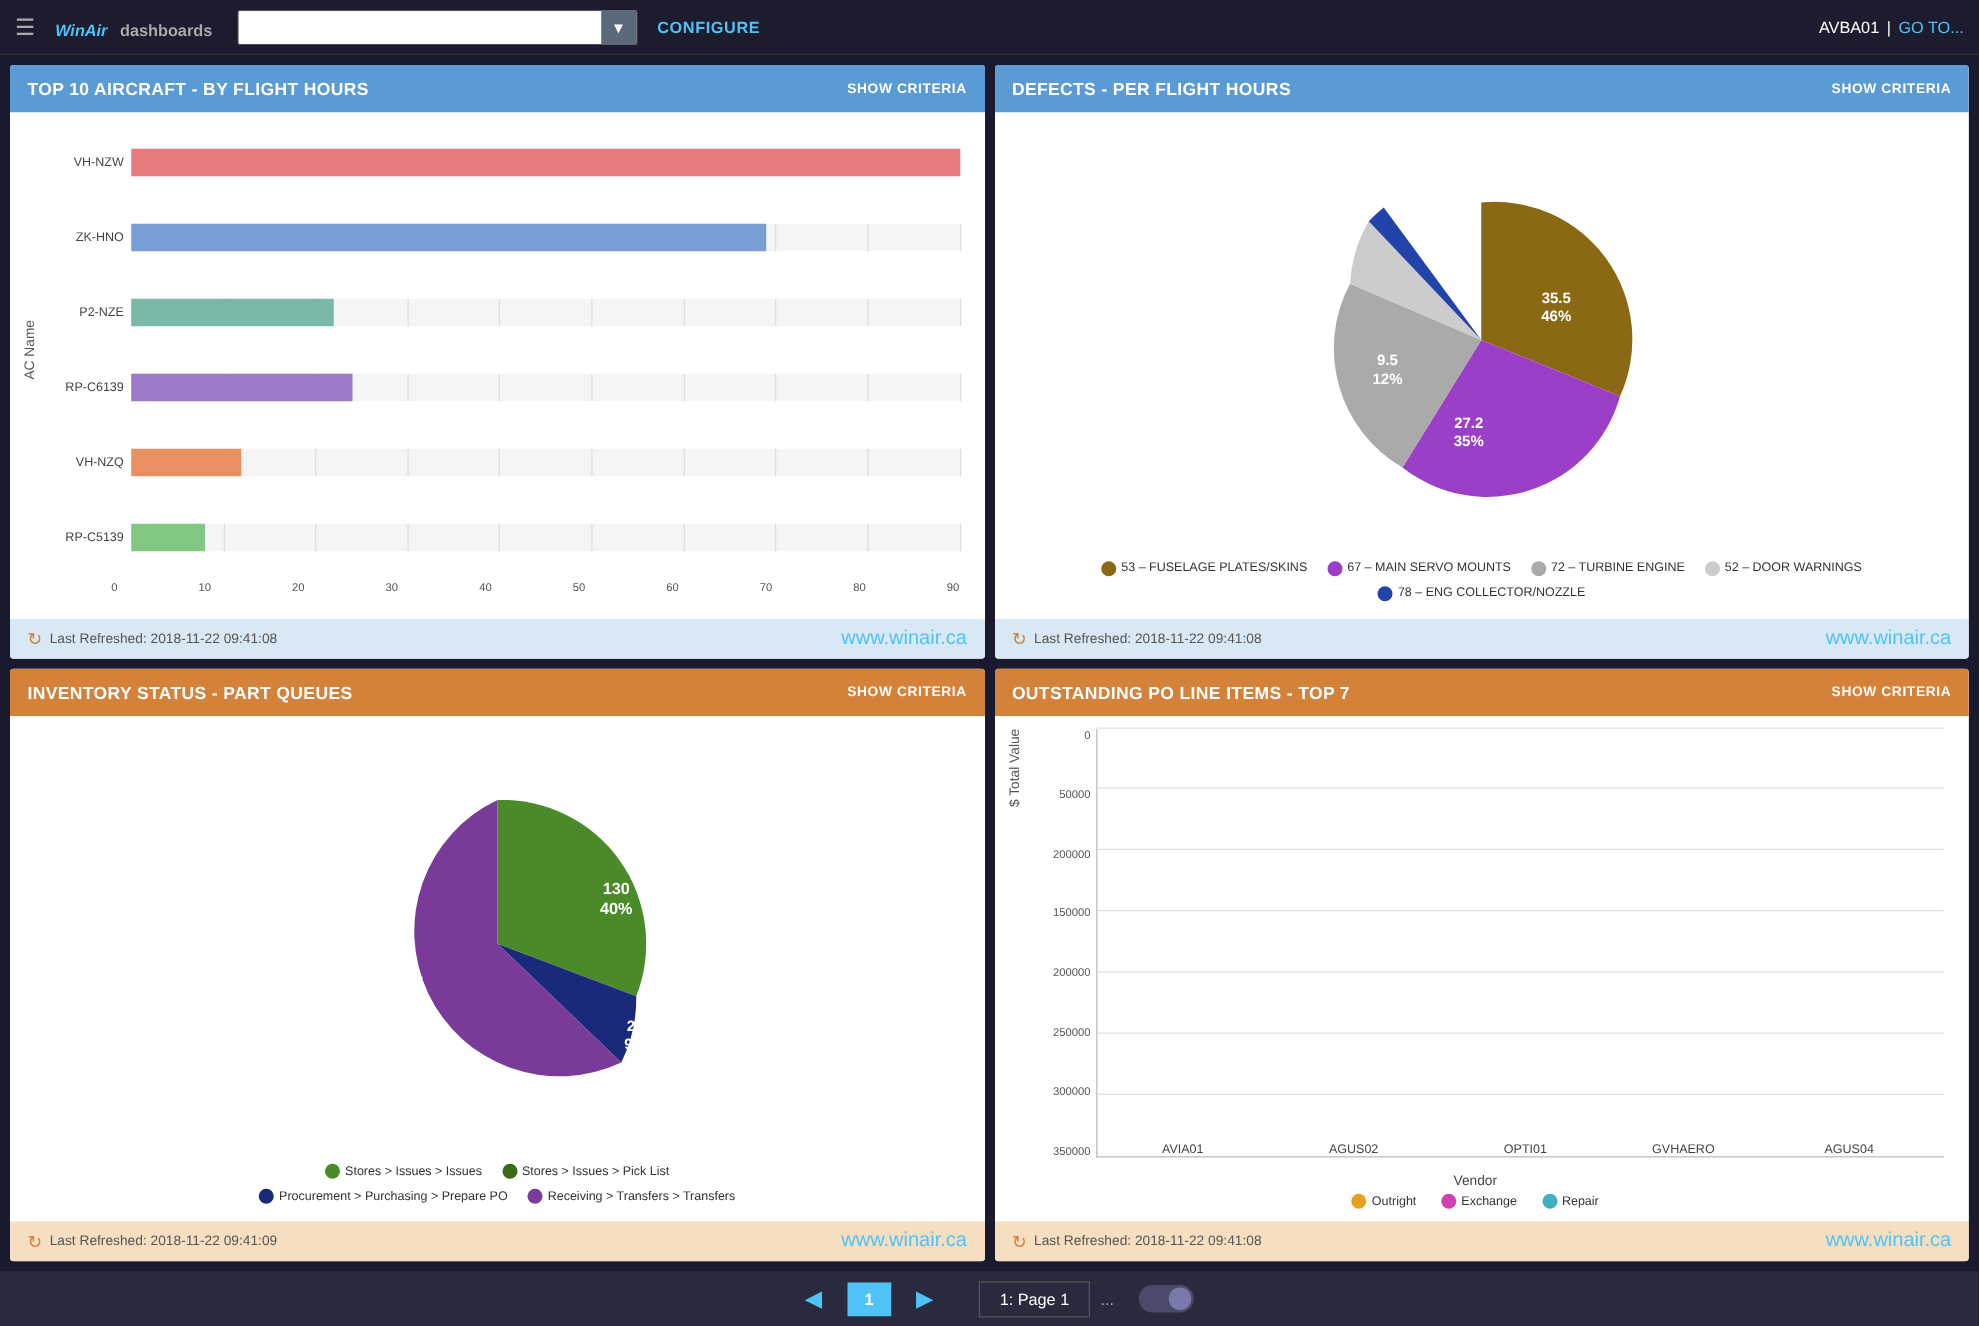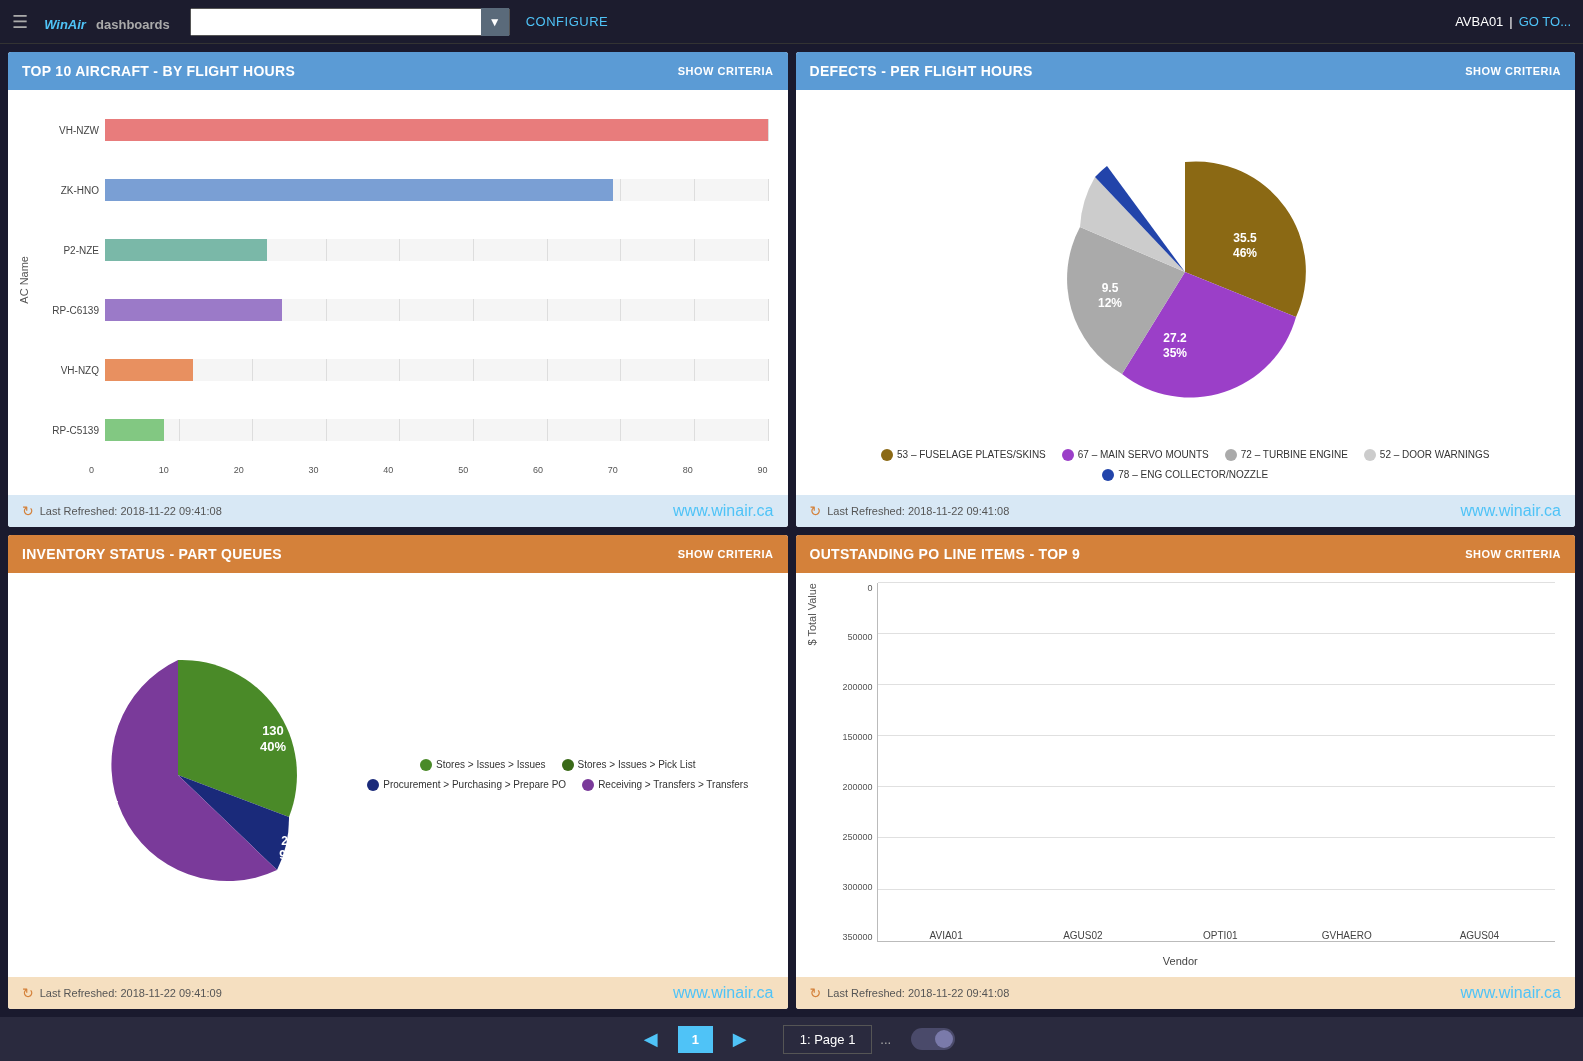--- a/index.html
+++ b/index.html
@@ -43,21 +43,21 @@
       display: flex;
       align-items: center;
       justify-content: center;
       cursor: pointer;
       font-size: 12px;
     }
     .header-configure {
       margin-left: 16px;
       color: #4fc3f7;
       font-size: 13px;
-      font-weight: normal;
+      font-weight: bold;
       cursor: pointer;
       text-decoration: none;
       letter-spacing: 0.5px;
     }
     .header-right {
       margin-left: auto;
       color: #fff;
       font-size: 13px;
       display: flex;
       align-items: center;
@@ -238,20 +238,21 @@
       width: 12px;
       height: 12px;
       border-radius: 50%;
       flex-shrink: 0;
     }
 
     
     .inventory-body {
       padding: 10px;
       display: flex;
+      flex-direction: column;
       align-items: center;
       height: 100%;
     }
 
     
     .po-chart-body {
       padding: 10px 20px 10px 10px;
       height: 100%;
       display: flex;
       flex-direction: column;
@@ -653,21 +654,21 @@
       <div class="footer-left">
         <span class="refresh-icon">↻</span>
         <span>Last Refreshed: 2018-11-22 09:41:09</span>
       </div>
       <a class="refresh-link">www.winair.ca</a>
     </div>
   </div>
 
   <div class="panel">
     <div class="panel-header panel-header-orange">
-      <span class="panel-title">OUTSTANDING PO LINE ITEMS - TOP 9</span>
+      <span class="panel-title">OUTSTANDING PO LINE ITEMS - TOP 7</span>
       <span class="panel-show-criteria">SHOW CRITERIA</span>
     </div>
     <div class="panel-body">
       <div class="po-chart-body">
         <div class="po-bar-area">
           <div style="display:flex; flex-direction:column; align-items:center; margin-right:4px;">
             <div class="po-y-label">$ Total Value</div>
           </div>
           <div class="po-y-axis">
             <span>350000</span>
@@ -724,20 +725,34 @@
                 <div class="po-vendor-bars">
                   <div class="po-bar" style="height:calc(120000/350000*100%); background:#e8a020; height:34%;"></div>
                   <div class="po-bar" style="height:calc(75000/350000*100%); background:#40b0c0; height:21%;"></div>
                 </div>
                 <div class="po-vendor-label">AGUS04</div>
               </div>
             </div>
           </div>
         </div>
         <div class="po-x-title">Vendor</div>
+        <div class="po-legend">
+          <div class="legend-item">
+            <div class="legend-dot" style="background:#e8a020;"></div>
+            <span>Outright</span>
+          </div>
+          <div class="legend-item">
+            <div class="legend-dot" style="background:#d040b0;"></div>
+            <span>Exchange</span>
+          </div>
+          <div class="legend-item">
+            <div class="legend-dot" style="background:#40b0c0;"></div>
+            <span>Repair</span>
+          </div>
+        </div>
       </div>
     </div>
     <div class="panel-footer panel-footer-orange">
       <div class="footer-left">
         <span class="refresh-icon">↻</span>
         <span>Last Refreshed: 2018-11-22 09:41:08</span>
       </div>
       <a class="refresh-link">www.winair.ca</a>
     </div>
   </div>

